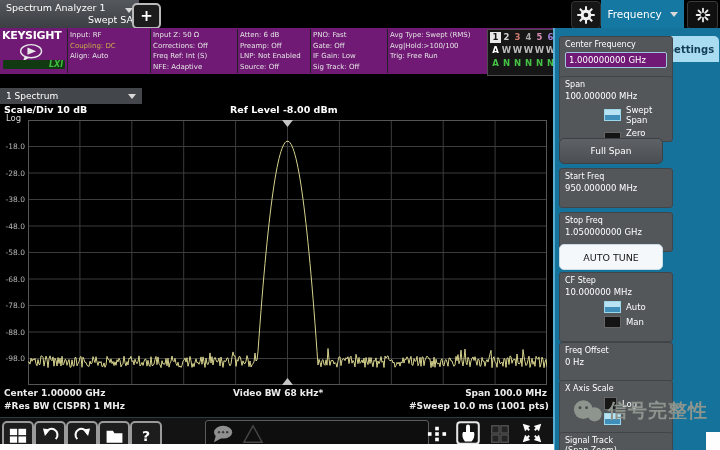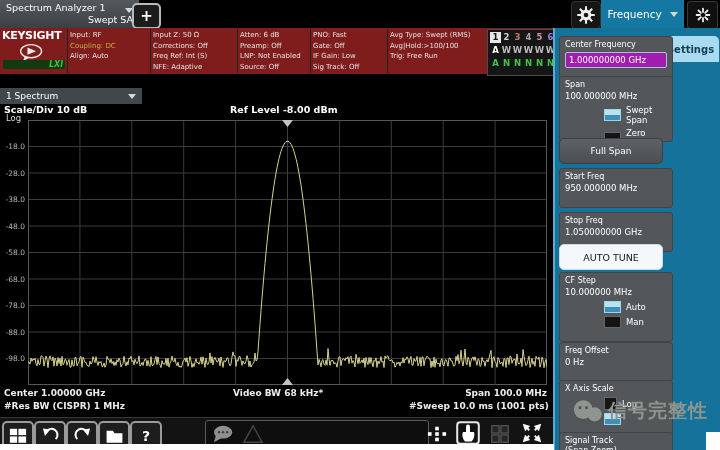--- a/index.html
+++ b/index.html
@@ -20,21 +20,21 @@
   .app-tab .caret{position:absolute;right:6px;top:8px;}
   .add-btn{left:132px;top:3px;width:25px;height:22px;background:#1c1c1c;border:2px solid #b9b9b9;border-radius:5px;
     display:flex;align-items:center;justify-content:center;font-size:15px;font-weight:bold;line-height:1;}
   .gear-btn{left:571px;top:1px;width:28px;height:26px;background:#161616;border:1px solid #333;border-radius:4px;
     display:flex;align-items:center;justify-content:center;}
   .freq-dd{left:601px;top:0;width:83px;height:28px;background:#1578a2;display:flex;align-items:center;justify-content:center;gap:8px;font-size:10.5px;}
   .spinner-btn{left:687px;top:1px;width:29px;height:26px;background:#101010;border:1px solid #3a3a3a;border-radius:3px;
     display:flex;align-items:center;justify-content:center;}
 
   
-  .header{left:0;top:28px;width:553px;height:46px;background:#7f1d1d;}
+  .header{left:0;top:28px;width:553px;height:46px;background:#701a75;}
   .brand{left:2px;top:1px;font-size:11px;font-weight:bold;letter-spacing:-0.3px;}
   .brand-bubble{left:16px;top:15px;}
   .lxi{left:3px;top:32px;font-size:8px;font-weight:bold;font-style:italic;background:#123a12;padding:0 2px;border-radius:1px;}
   .hdiv{top:1px;width:1px;height:44px;background:#202326;}
   .scol{top:2px;font-size:7px;line-height:10.5px;color:#e4e4e4;white-space:nowrap;}
   .trace-box{left:487px;top:1px;width:66px;height:43px;background:#161616;border:1px solid #4c4c4c;padding:1px 2px;}
   .trow{display:grid;grid-template-columns:repeat(6,1fr);height:13px;align-items:center;text-align:center;font-size:8.5px;font-weight:bold;}
   .trow span{display:inline-block;line-height:11px;}
 
   
@@ -56,21 +56,21 @@
     display:flex;align-items:center;gap:6px;padding:0 6px;}
   .tico{top:4px;display:flex;align-items:center;justify-content:center;}
 
   
   .side-panel{left:553px;top:28px;width:167px;height:422px;background:#15739b;border-left:2px solid #57aed2;}
   .settings-tab{position:absolute;left:107px;top:8px;width:57px;height:26px;background:#a9dbf1;border-radius:5px 5px 0 0;
     display:flex;align-items:center;justify-content:center;font-size:10px;color:#123c55;font-weight:bold;}
   .pitem{position:absolute;left:4px;width:102px;background:#53575a;border:1px solid #41454a;border-radius:3px;padding:3px 5px;}
   .plabel{font-size:8px;line-height:10px;}
   .pvalue{font-size:8.5px;line-height:11px;margin-top:1px;}
-  .vbox{background:#a21caf;border:1px solid #9fc6d8;border-radius:2px;padding:2px 3px;font-size:8.5px;margin-top:2px;}
+  .vbox{background:#701a75;border:1px solid #9fc6d8;border-radius:2px;padding:2px 3px;font-size:8.5px;margin-top:2px;}
   .rrow{display:flex;align-items:center;gap:5px;font-size:8.5px;margin-top:3px;margin-left:39px;}
   .rind{width:15px;height:10px;background:#141414;border:1px solid #666;flex:0 0 auto;}
   .rind.sel{background:linear-gradient(#b9e2f3 45%,#3f8fba 55%);border-color:#9cd6ea;}
   .cbox{width:11px;height:11px;background:#161616;border:1px solid #666;flex:0 0 auto;}
   .btn-item{position:absolute;left:4px;width:102px;border-radius:5px;display:flex;align-items:center;justify-content:center;}
   .full-span{top:110px;height:24px;background:linear-gradient(#5e6266,#4b4f53);border:1px solid #3c4044;font-size:9px;}
   .auto-tune{top:216px;height:24px;background:#f4f8fa;color:#141414;font-size:9.5px;border:1px solid #c9dce6;}
 
   
   .watermark{left:572px;top:398px;display:flex;align-items:center;gap:4px;z-index:60;

